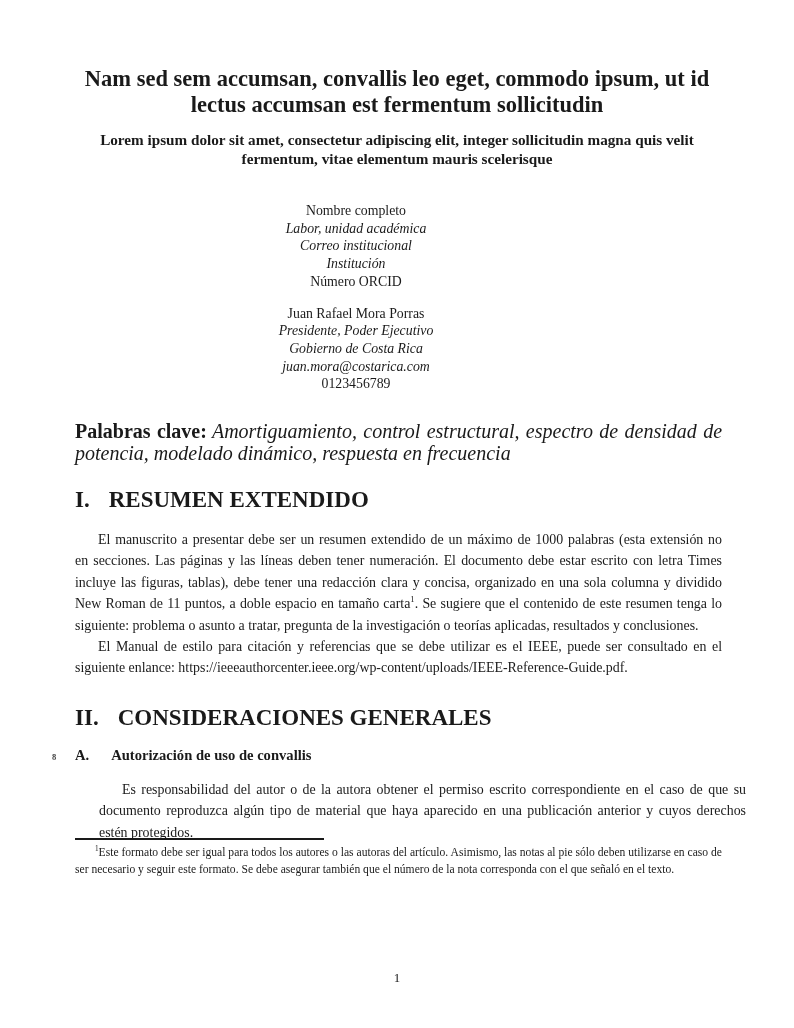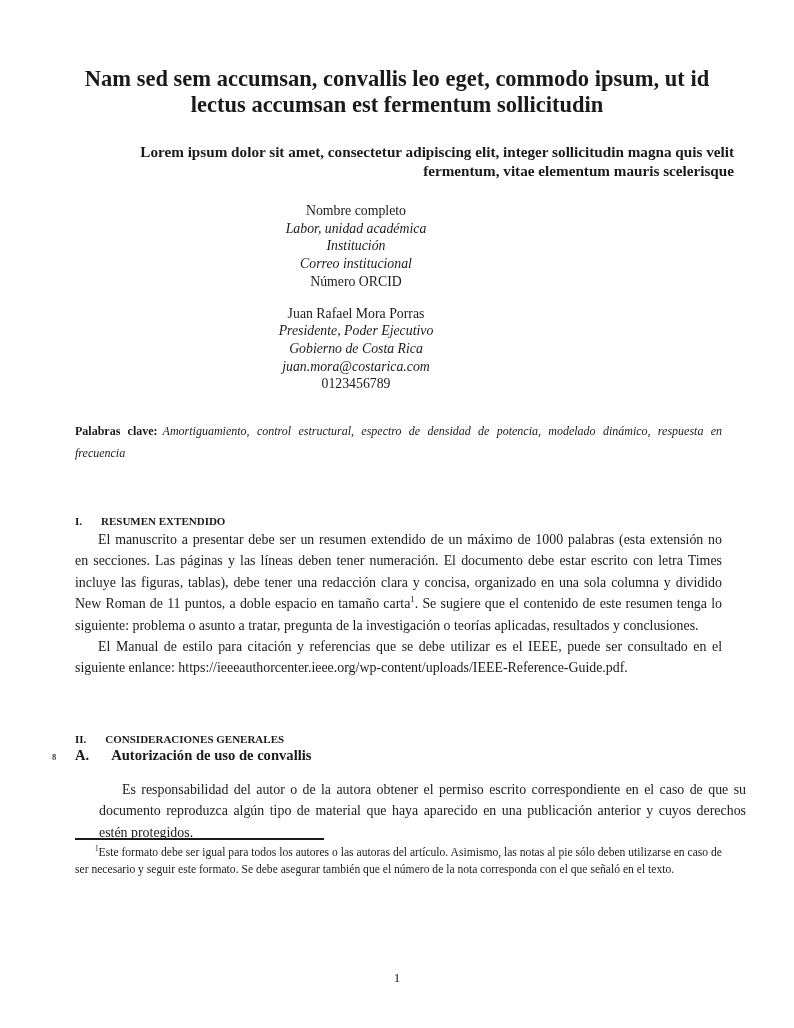--- a/index.html
+++ b/index.html
@@ -20,26 +20,26 @@
     text-align:center; font-size:15.2px; font-weight:bold; line-height:18.5px;
   }
   .authors {
     position:absolute; top:202px; left:0; width:712px;
     text-align:center; font-size:13.8px; line-height:17.7px;
   }
   .author-block + .author-block { margin-top:14px; }
 
   .keywords {
     position:absolute; top:420px; left:75px; width:647px;
-    font-size:12px; line-height:22.3px; text-align:justify;
+    font-size:20px; line-height:22.3px; text-align:justify;
   }
   .kw-label { font-weight:bold; margin-right:5px; }
   .kw-text { font-style:italic; }
 
-  .sec-heading { position:absolute; left:75px; font-size:11px; font-weight:bold;margin-top:28px; }
+  .sec-heading { position:absolute; left:75px; font-size:23px; font-weight:bold; }
   .sec1 { top:487px; }
   .sec2 { top:705px; }
   .sec-num { display:inline-block; margin-right:19px; }
 
   .bodyblock { position:absolute; left:75px; width:647px; }
   .body1 { top:529px; }
   .body2 { top:779px;margin-left:24px; }
   .bline {
     position:relative; height:21.4px; line-height:21.4px;
     font-size:13.9px; text-align:justify; text-align-last:justify;
@@ -76,28 +76,28 @@
     text-align:center; font-size:13px;
   }
 </style>
 </head>
 <body>
 
 <div class="page">
 
   <h1 class="title" style="margin:0; font-size:22.5px;">Nam sed sem accumsan, convallis leo eget, commodo ipsum, ut id lectus accumsan est fermentum sollicitudin</h1>
 
-  <h2 class="subtitle" style="margin:12px;text-align:right;">Lorem ipsum dolor sit amet, consectetur adipiscing elit, integer sollicitudin magna quis velit fermentum, vitae elementum mauris scelerisque</h2>
+  <h2 class="subtitle" style="margin:0;">Lorem ipsum dolor sit amet, consectetur adipiscing elit, integer sollicitudin magna quis velit fermentum, vitae elementum mauris scelerisque</h2>
 
   <div class="authors">
     <div class="author-block">
       <div>Nombre completo</div>
       <div class="it">Labor, unidad académica</div>
+      <div class="it">Correo institucional</div>
       <div class="it">Institución</div>
-      <div class="it">Correo institucional</div>
       <div>Número ORCID</div>
     </div>
     <div class="author-block">
       <div>Juan Rafael Mora Porras</div>
       <div class="it">Presidente, Poder Ejecutivo</div>
       <div class="it">Gobierno de Costa Rica</div>
       <div class="it">juan.mora@costarica.com</div>
       <div>0123456789</div>
     </div>
   </div>

